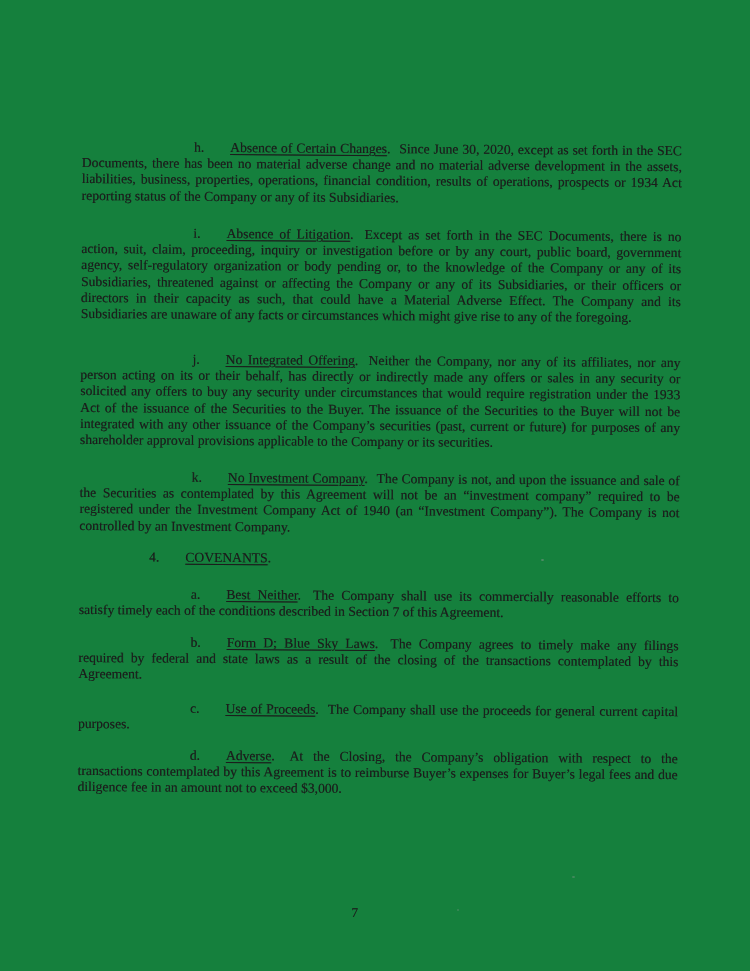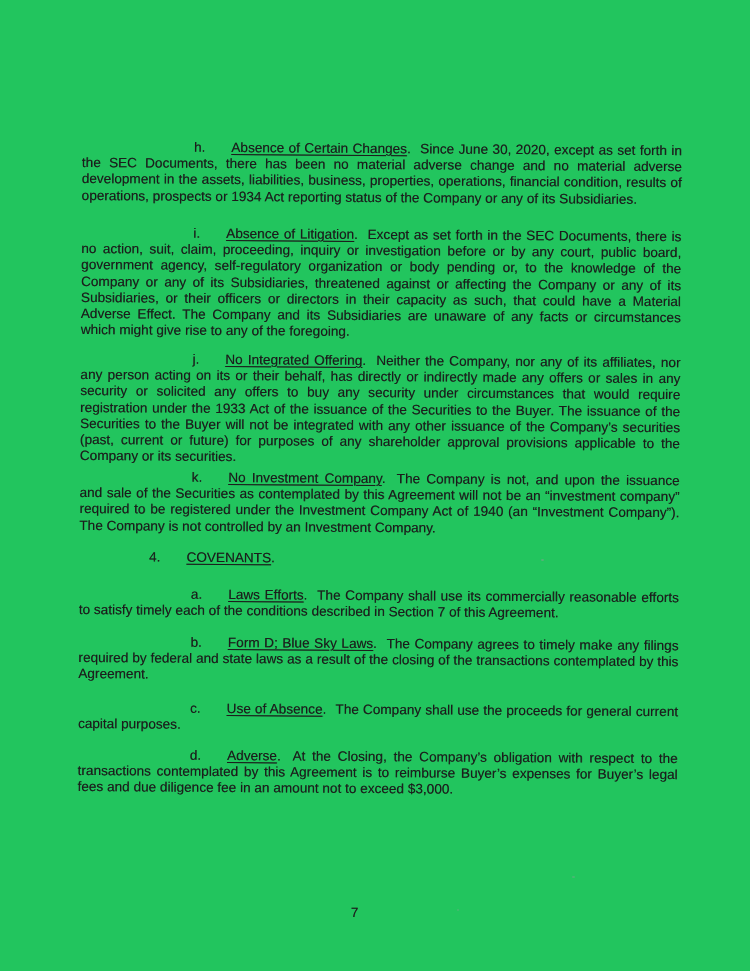--- a/index.html
+++ b/index.html
@@ -1,19 +1,19 @@
 <!DOCTYPE html>
 <html><head>
 <meta charset="utf-8">
 <style>
   html,body{margin:0;padding:0;background:#ffffff;}
   body{width:750px;height:971px;overflow:hidden;}
   .sheet{
-    position:relative;width:750px;height:971px;background:#22c55e;
-    font-family:Liberation Sans, sans-serif;color:#1c1c1c;
+    position:relative;width:750px;height:971px;background:#15803d;
+    font-family:Liberation Serif, serif;color:#1c1c1c;
   }
   .content{
     position:absolute;left:82px;top:139px;width:600px;height:800px;
     transform:rotate(0.4deg);transform-origin:0 0;
   }
   .para{
     position:absolute;left:0;width:600px;
     text-align:justify;
     font-size:13.6px;line-height:16.2px;
     text-shadow:0.3px 0 0 rgba(25,25,25,0.55);
@@ -53,29 +53,29 @@
 
     <div class="para" style="top:330px">
       <span class="ind"></span><span class="plabel">k.</span><span class="gap"></span><span class="ptitle">No Investment Company</span><span class="ptail">.</span> <span class="pbody">The Company is not, and upon the issuance and sale of the Securities as contemplated by this Agreement will not be an “investment company” required to be registered under the Investment Company Act of 1940 (an “Investment Company”).  The Company is not controlled by an Investment Company.</span>
     </div>
 
     <div class="para" style="top:410px">
       <span class="ind-sec"></span><span class="plabel">4.</span><span class="gap"></span><span class="ptitle">COVENANTS</span><span class="ptail">.</span>
     </div>
 
     <div class="para" style="top:447px">
-      <span class="ind"></span><span class="plabel">a.</span><span class="gap"></span><span class="ptitle">Laws Efforts</span><span class="ptail">.</span> <span class="pbody">The Company shall use its commercially reasonable efforts to satisfy timely each of the conditions described in Section 7 of this Agreement.</span>
+      <span class="ind"></span><span class="plabel">a.</span><span class="gap"></span><span class="ptitle">Best Neither</span><span class="ptail">.</span> <span class="pbody">The Company shall use its commercially reasonable efforts to satisfy timely each of the conditions described in Section 7 of this Agreement.</span>
     </div>
 
     <div class="para" style="top:495px">
       <span class="ind"></span><span class="plabel">b.</span><span class="gap"></span><span class="ptitle">Form D; Blue Sky Laws</span><span class="ptail">.</span> <span class="pbody">The Company agrees to timely make any filings required by federal and state laws as a result of the closing of the transactions contemplated by this Agreement.</span>
     </div>
 
     <div class="para" style="top:561px">
-      <span class="ind"></span><span class="plabel">c.</span><span class="gap"></span><span class="ptitle">Use of Absence</span><span class="ptail">.</span> <span class="pbody">The Company shall use the proceeds for general current capital purposes.</span>
+      <span class="ind"></span><span class="plabel">c.</span><span class="gap"></span><span class="ptitle">Use of Proceeds</span><span class="ptail">.</span> <span class="pbody">The Company shall use the proceeds for general current capital purposes.</span>
     </div>
 
     <div class="para" style="top:608px">
       <span class="ind"></span><span class="plabel">d.</span><span class="gap"></span><span class="ptitle">Adverse</span><span class="ptail">.</span> <span class="pbody">At the Closing, the Company’s obligation with respect to the transactions contemplated by this Agreement is to reimburse Buyer’s expenses for Buyer’s legal fees and due diligence fee in an amount not to exceed $3,000.</span>
     </div>
 
     <div class="pagenum">7</div>
   </div>
 
   <div class="speck s1"></div>

